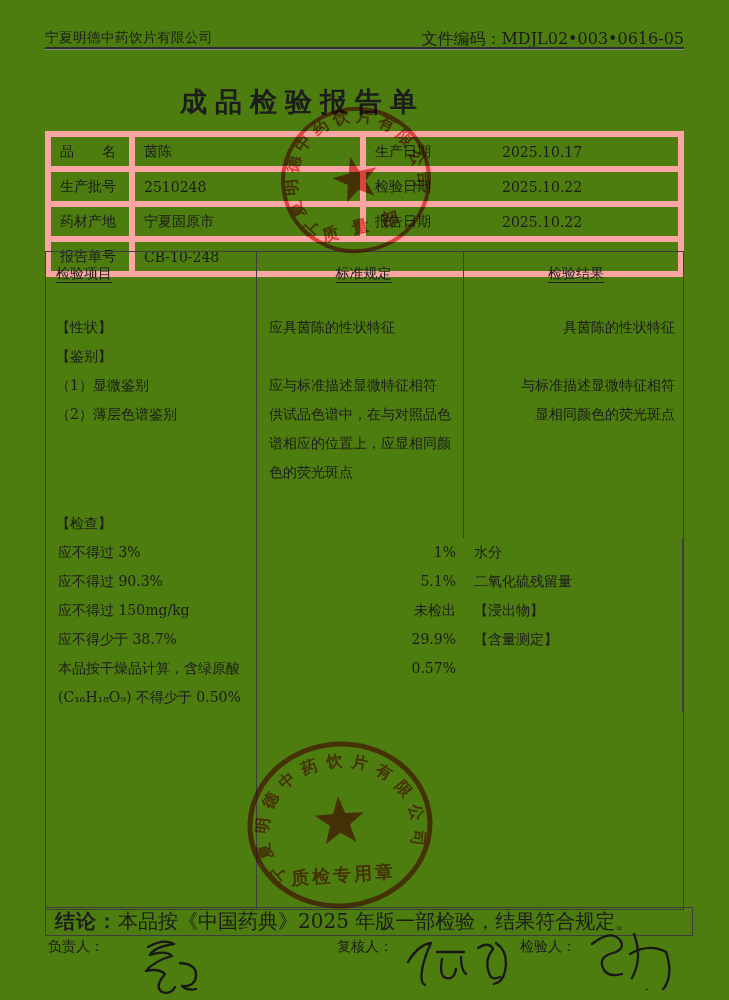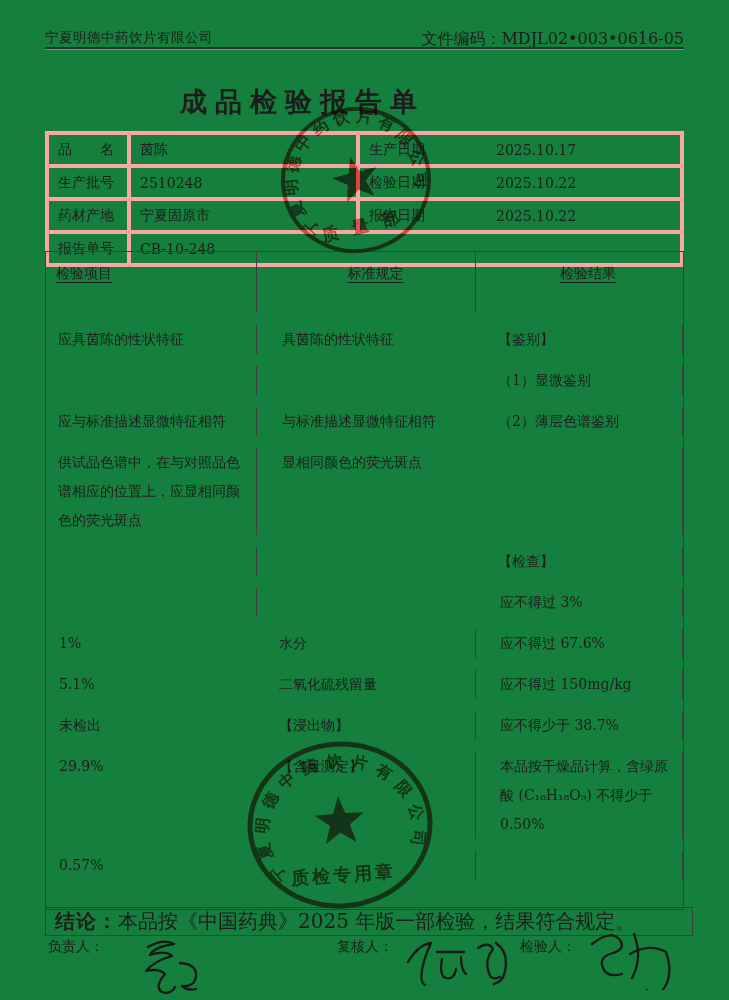--- a/index.html
+++ b/index.html
@@ -1,45 +1,45 @@
 <!DOCTYPE html>
 <html><head>
 <meta charset="utf-8">
 <style>
   html,body{margin:0;padding:0;background:#ffffff;}
   .page{
-    position:relative;width:729px;height:1000px;background:#15803d;overflow:hidden;
+    position:relative;width:729px;height:1000px;background:#4d7c0f;overflow:hidden;
     font-family:"DejaVu Serif","Liberation Serif",serif;color:#1c1c1c;
   }
   
   .hdr-company{position:absolute;top:29px;left:45px;font-size:13.5px;letter-spacing:.5px;}
   .hdr-code{position:absolute;top:29px;right:45px;font-size:16px;}
   .hdr-rule{position:absolute;top:47px;left:45px;width:639px;height:0;
     border-top:2px solid #2e2e2e;border-bottom:1px solid #8a8a8a;}
   
   .title{position:absolute;top:84px;left:0;width:605px;text-align:center;
     font-size:27px;font-weight:bold;letter-spacing:8px;}
   
   .info{position:absolute;top:131px;left:45px;width:639px;border-collapse:collapse;
     font-size:14px;table-layout:fixed;}
-  .info td{border:4px solid #fca5a5;height:29px;padding:0 0 0 9px;white-space:nowrap;}
+  .info td{border:6px solid #fca5a5;height:29px;padding:0 0 0 9px;white-space:nowrap;}
   .info td.lab{width:69px;}
   .info td.val{width:216px;}
   .info td.lab2{width:101px;border-right:none;}
   .info td.val2{border-left:none;padding-left:26px;}
   
   .spec{position:absolute;top:251px;left:45px;width:637px;height:657px;
     border:1px solid #3e3e3e;display:grid;
     grid-template-columns:211px 207px 1fr;
     grid-template-rows:repeat(12,min-content) 1fr;
-    font-size:14px;gap:12px;}
+    font-size:14px;}
   .spec .c{min-height:26px;line-height:29px;padding:0 8px 0 10px;}
   .spec .c1{border-right:1px solid #3e3e3e;}
   .spec .c2{border-right:1px solid #3e3e3e;padding-left:12px;padding-right:5px;}
-  .spec .c3{padding-left:13px;}
+  .spec .c3{padding-left:13px;text-align:right;}
   .spec .th{padding-top:12px;padding-bottom:23px;line-height:18px;}
   .spec .th span{text-decoration:underline;text-underline-offset:4px;}
   .spec .th.mid,.spec .th.rgt{text-align:center;}
   .spec .gap{min-height:22px;}
   
   .conclusion{position:absolute;top:907px;left:45px;width:637px;height:27px;
     border:1px solid #3e3e3e;line-height:27px;font-size:20px;padding-left:9px;
     box-sizing:content-box;white-space:nowrap;}
   .conclusion b{letter-spacing:1px;}
   
@@ -86,20 +86,21 @@
       <td class="val" colspan="3">CB-10-248</td>
     </tr>
   </tbody>
     </table>
 
   <div class="spec">
     <div class="c c1 th"><span>检验项目</span></div>
     <div class="c c2 th mid"><span>标准规定</span></div>
     <div class="c c3 th rgt"><span>检验结果</span></div>
 
+    <div class="c c1">【性状】</div>
     <div class="c c2">应具茵陈的性状特征</div>
     <div class="c c3">具茵陈的性状特征</div>
 
     <div class="c c1">【鉴别】</div>
     <div class="c c2"></div>
     <div class="c c3"></div>
 
     <div class="c c1">（1）显微鉴别</div>
     <div class="c c2">应与标准描述显微特征相符</div>
     <div class="c c3">与标准描述显微特征相符</div>
@@ -113,21 +114,21 @@
     <div class="c c3 gap"></div>
 
     <div class="c c1">【检查】</div>
     <div class="c c2"></div>
     <div class="c c3"></div>
 
     <div class="c c2">应不得过 3%</div>
     <div class="c c3">1%</div>
 
     <div class="c c1">水分</div>
-    <div class="c c2">应不得过 67.6%</div>
+    <div class="c c2">应不得过 90.3%</div>
     <div class="c c3">5.1%</div>
 
     <div class="c c1">二氧化硫残留量</div>
     <div class="c c2">应不得过 150mg/kg</div>
     <div class="c c3">未检出</div>
 
     <div class="c c1">【浸出物】</div>
     <div class="c c2">应不得少于 38.7%</div>
     <div class="c c3">29.9%</div>
 

